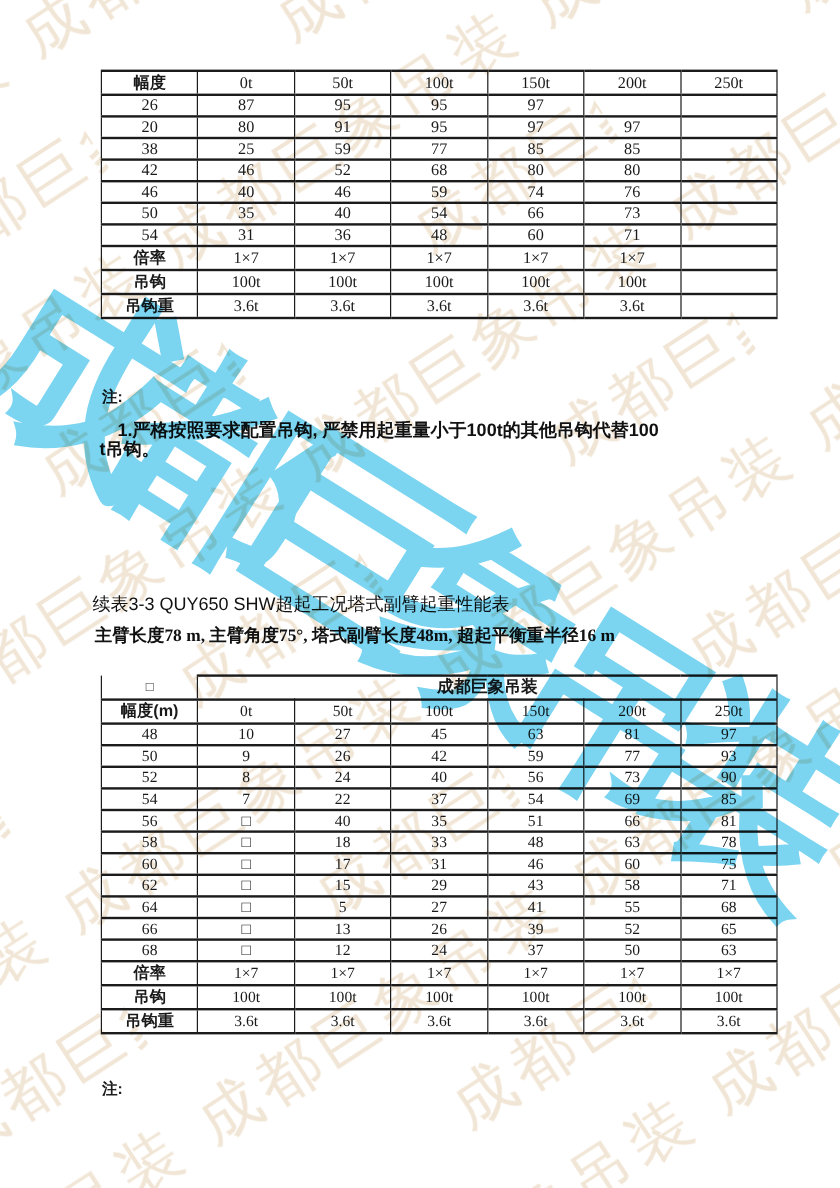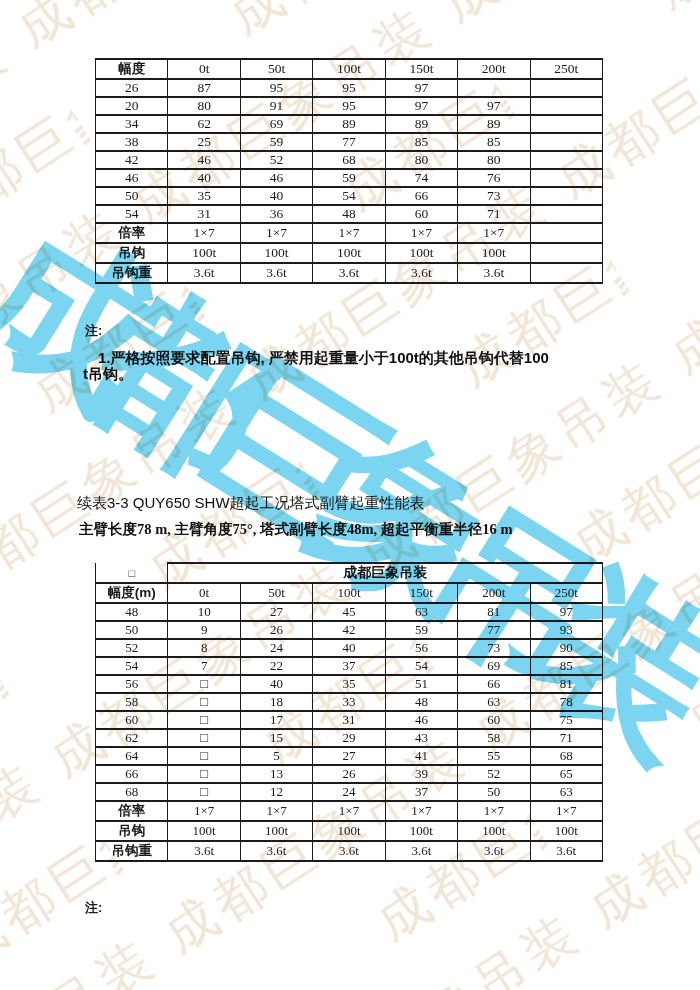--- a/index.html
+++ b/index.html
@@ -7,21 +7,21 @@
   body { background:#ffffff; position:relative; overflow:hidden;
          font-family:"Liberation Serif", serif; }
 
   
   .tiles { position:absolute; left:0; top:0; z-index:0; }
 
   
   .content { position:absolute; inset:0; z-index:1; }
 
   
-  .perf { position:absolute; left:95px; width:508px;
+  .perf { position:absolute; left:84px; width:564px;
           border-collapse:collapse; table-layout:fixed; }
   .perf td { border:1px solid #1b1b1b; border-top-width:2px; border-bottom-width:2px;
              text-align:center; vertical-align:middle; padding:0;
              font-size:13.5px; color:#1a1a1a; white-space:nowrap; overflow:hidden;
              font-family:"Liberation Serif", serif; }
   .t1 { top:58px; }
   .t1 td { height:18px; }
   .t2 { top:562px; }
   .t2 td { height:17px; font-size:13px; }
   td.cjk { font-weight:bold; font-family:"Liberation Sans", sans-serif; font-size:13.5px; }
@@ -87,29 +87,20 @@
         <tr>
           <td>20</td>
           <td>80</td>
           <td>91</td>
           <td>95</td>
           <td>97</td>
           <td>97</td>
           <td></td>
         </tr>
         <tr>
-          <td>34</td>
-          <td>62</td>
-          <td>69</td>
-          <td>89</td>
-          <td>89</td>
-          <td>89</td>
-          <td></td>
-        </tr>
-        <tr>
           <td>38</td>
           <td>25</td>
           <td>59</td>
           <td>77</td>
           <td>85</td>
           <td>85</td>
           <td></td>
         </tr>
         <tr>
           <td>42</td>

